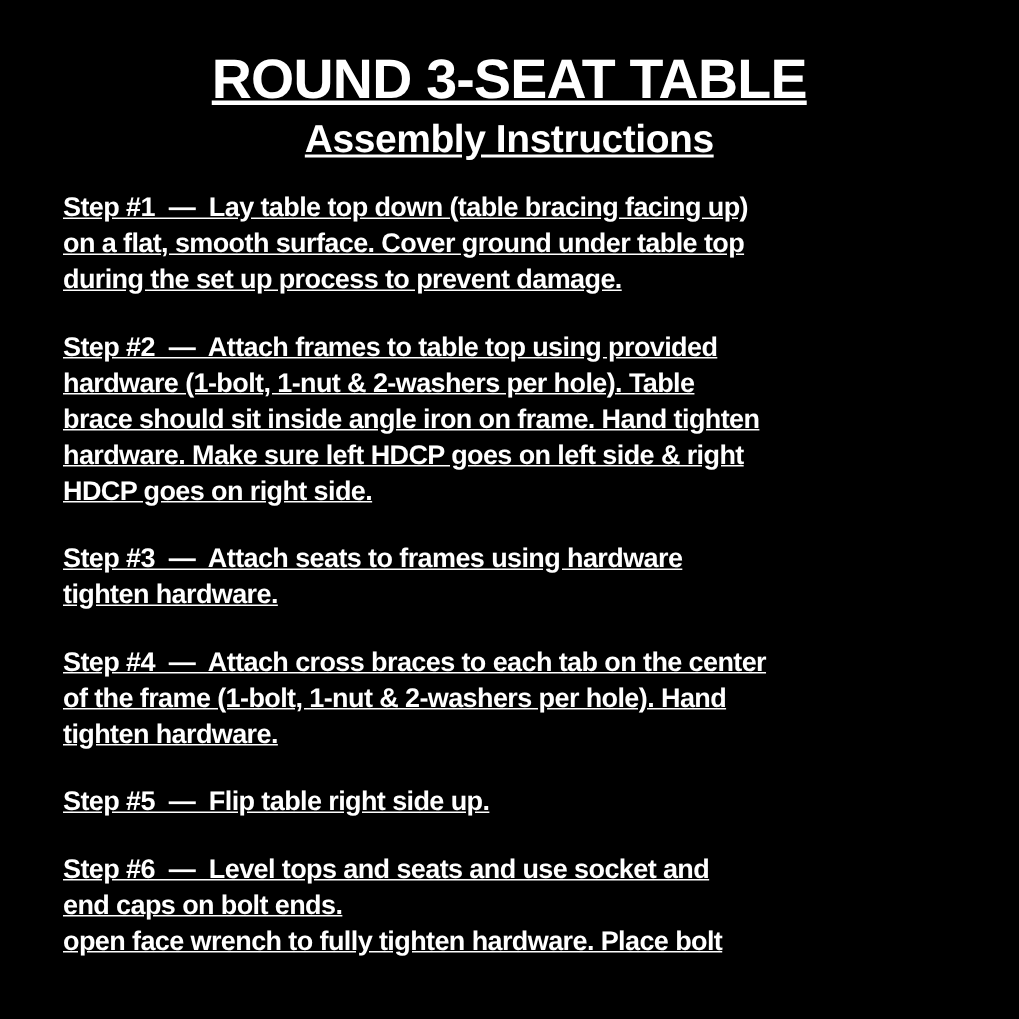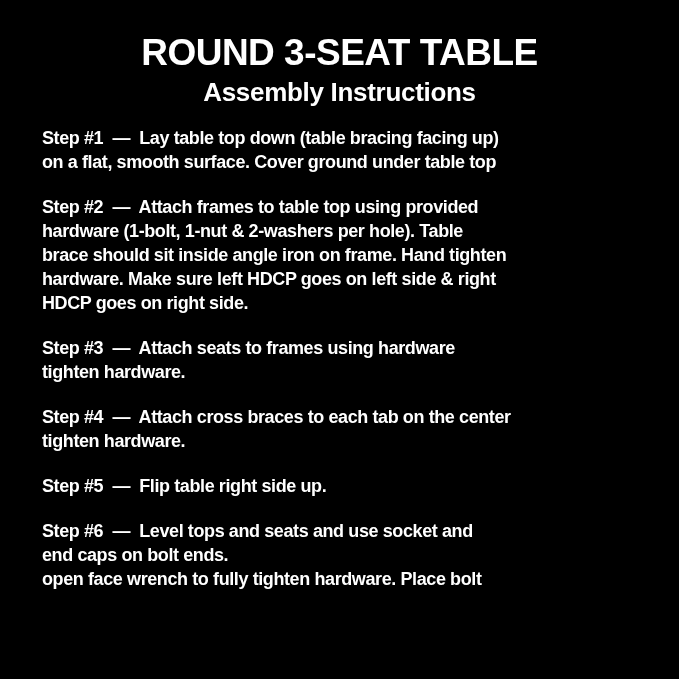--- a/index.html
+++ b/index.html
@@ -12,20 +12,21 @@
     background: #000000;
     overflow: hidden;
     font-family: "Liberation Sans", sans-serif;
     font-weight: 700;
     color: #ffffff;
   }
   .page {
     width: 679px;
     height: 679px;
     box-sizing: border-box;
+    text-decoration: underline;
   }
   .header {
     text-align: center;
     padding-top: 32px;
   }
   .title {
     margin: 0;
     font-size: 37px;
     line-height: 1.15;
     letter-spacing: -0.5px;
@@ -56,34 +57,36 @@
 
 <div class="page">
   <header class="header">
     <h1 class="title">ROUND 3-SEAT TABLE</h1>
     <h2 class="subtitle">Assembly Instructions</h2>
   </header>
   <main class="steps" id="steps">
       <div class="step">
         <div class="line">Step #1  —  Lay table top down (table bracing facing up)</div>
         <div class="line">on a flat, smooth surface. Cover ground under table top</div>
+        <div class="line">during the set up process to prevent damage.</div>
       </div>
       <div class="step">
         <div class="line">Step #2  —  Attach frames to table top using provided</div>
         <div class="line">hardware (1-bolt, 1-nut &amp; 2-washers per hole). Table</div>
         <div class="line">brace should sit inside angle iron on frame. Hand tighten</div>
         <div class="line">hardware. Make sure left HDCP goes on left side &amp; right</div>
         <div class="line">HDCP goes on right side.</div>
       </div>
       <div class="step">
         <div class="line">Step #3  —  Attach seats to frames using hardware</div>
         <div class="line">tighten hardware.</div>
       </div>
       <div class="step">
         <div class="line">Step #4  —  Attach cross braces to each tab on the center</div>
+        <div class="line">of the frame (1-bolt, 1-nut &amp; 2-washers per hole). Hand</div>
         <div class="line">tighten hardware.</div>
       </div>
       <div class="step">
         <div class="line">Step #5  —  Flip table right side up.</div>
       </div>
       <div class="step">
         <div class="line">Step #6  —  Level tops and seats and use socket and</div>
         <div class="line">end caps on bolt ends.</div>
         <div class="line">open face wrench to fully tighten hardware. Place bolt</div>
       </div>

